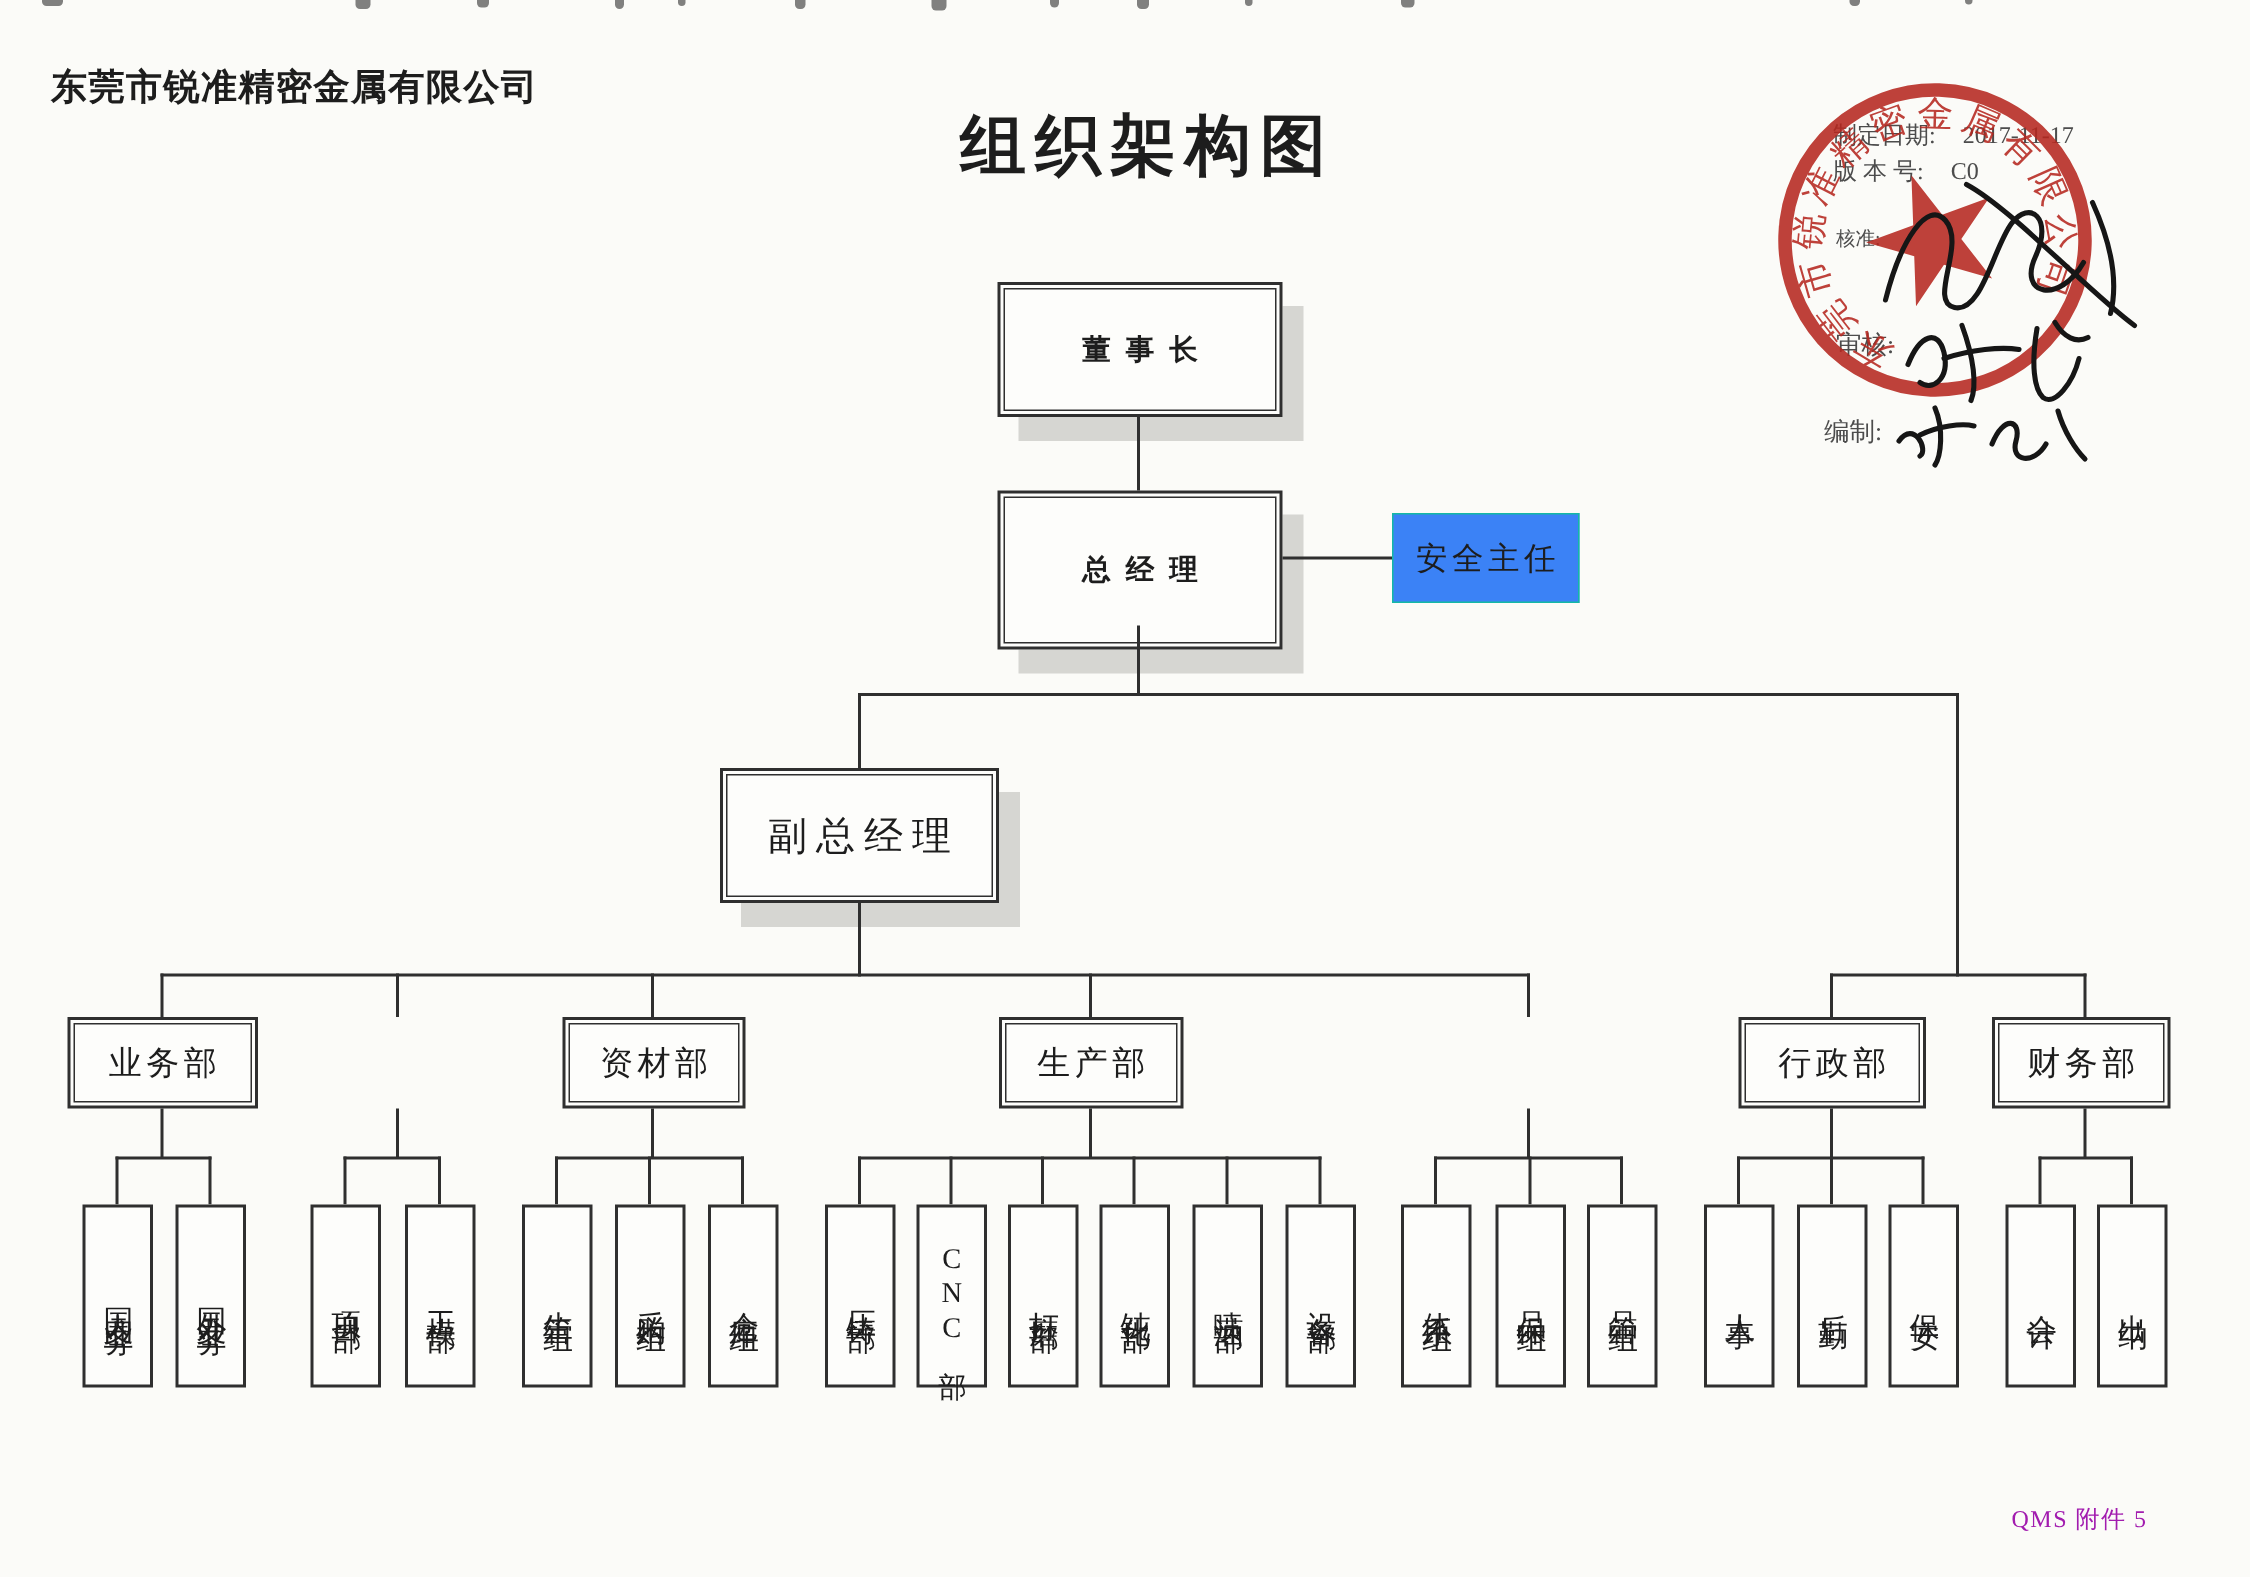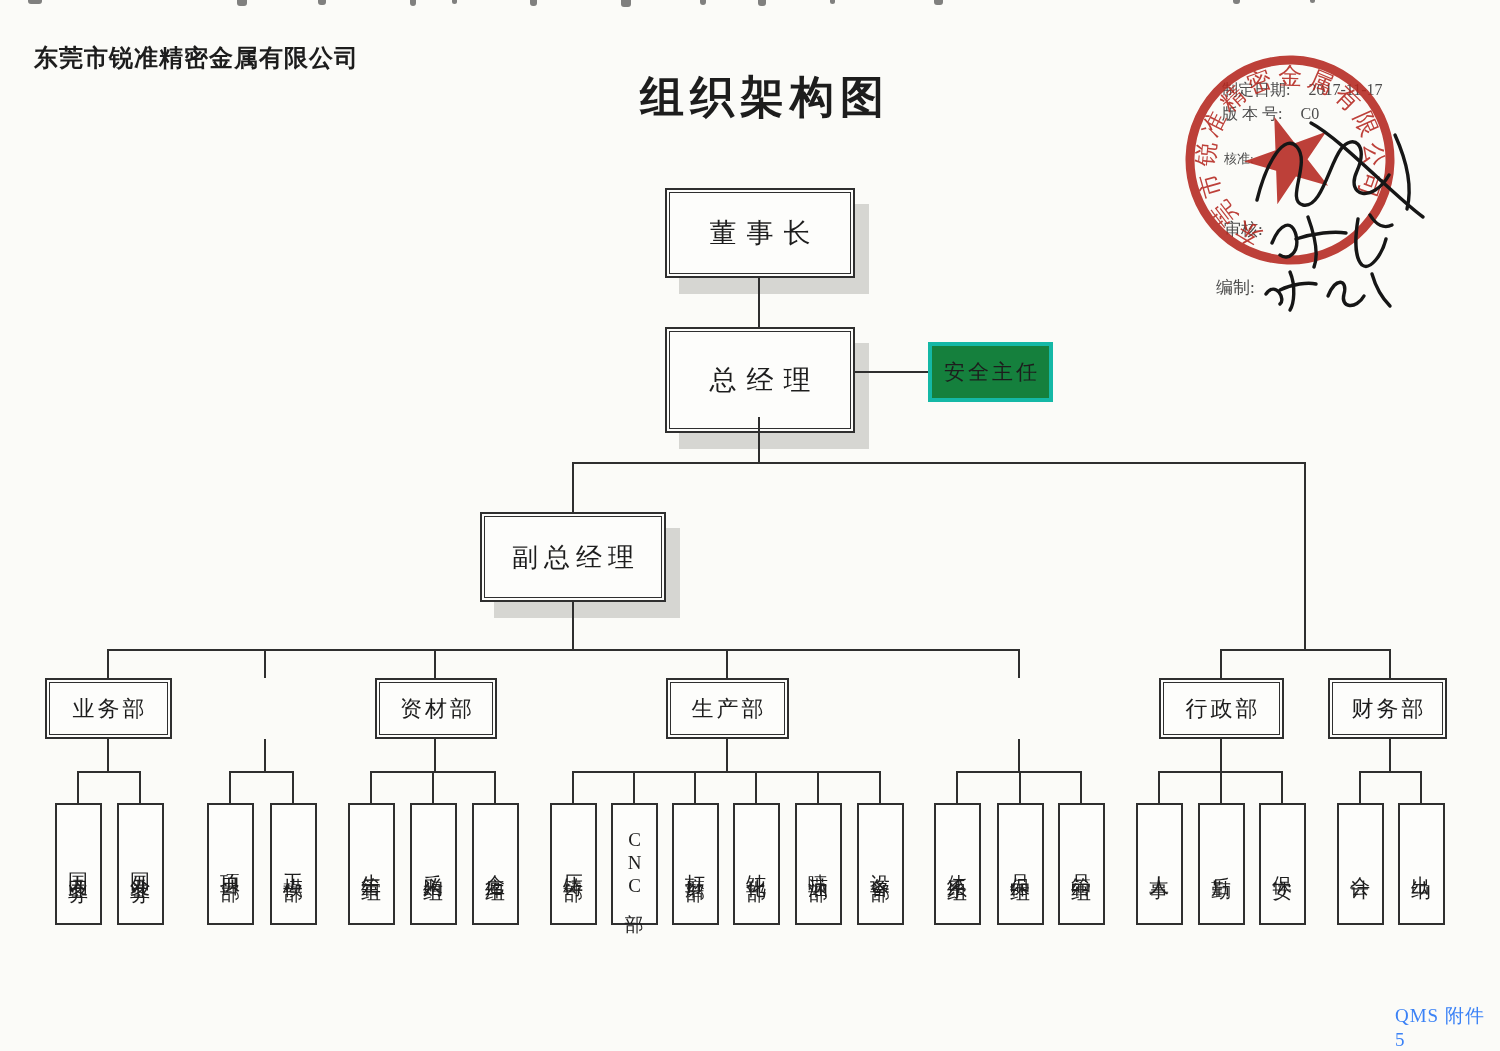--- a/index.html
+++ b/index.html
@@ -22,35 +22,35 @@
 
   
   .stamp{position:absolute;z-index:2;}
   .sig{position:absolute;z-index:3;}
   .sig path{fill:none;stroke:#161616;stroke-width:3.4px;stroke-linecap:round;stroke-linejoin:round;}
 
   
   .box2{position:absolute;background:#fdfdfb;border:2.5px solid #2f2f2f;display:flex;align-items:center;justify-content:center;box-sizing:border-box;}
   .box2::before{content:"";position:absolute;inset:2px;border:1.5px solid #2f2f2f;pointer-events:none;}
   .shadow{box-shadow:14px 16px 0 0 #d6d6d2;}
-  .box1{position:absolute;background:#15803d;border:4px solid #14b8a6;display:flex;align-items:center;justify-content:center;box-sizing:border-box;}
-  .mgmt .t{font-size:27px;letter-spacing:10px;text-indent:10px;}
+  .box1{position:absolute;background:#3b82f6;border:1px solid #14b8a6;display:flex;align-items:center;justify-content:center;box-sizing:border-box;}
+  .mgmt .t{font-size:19px;letter-spacing:10px;text-indent:10px;font-weight:bold;}
   .mgmt4 .t{font-size:26px;letter-spacing:6px;text-indent:6px;}
   .safety .t{font-size:21px;letter-spacing:3px;text-indent:3px;}
   .dept .t{font-size:22px;letter-spacing:3px;text-indent:3px;white-space:nowrap;}
   .vbox{position:absolute;width:47px;height:122px;background:#fdfdfb;border:2px solid #2f2f2f;display:flex;align-items:center;justify-content:center;box-sizing:border-box;}
   .vbox .t{writing-mode:vertical-lr;text-orientation:upright;font-size:20px;letter-spacing:4px;line-height:1;}
 
   
   .hl,.vl{position:absolute;background:#2f2f2f;}
   .hl{height:2px;}
   .vl{width:2px;}
 
   
-  .footer{position:absolute;left:1395px;top:1003px;font-size:19px;color:#3b82f6;letter-spacing:1px;}
+  .footer{position:absolute;left:1341px;top:1003px;font-size:16px;color:#a21caf;letter-spacing:1px;}
 
   
   .smudge{position:absolute;top:0;background:#1b1b1b;opacity:.55;border-radius:0 0 3px 3px;}
 </style>
 </head>
 <body>
 
 <div class="page">
 
   <div>

